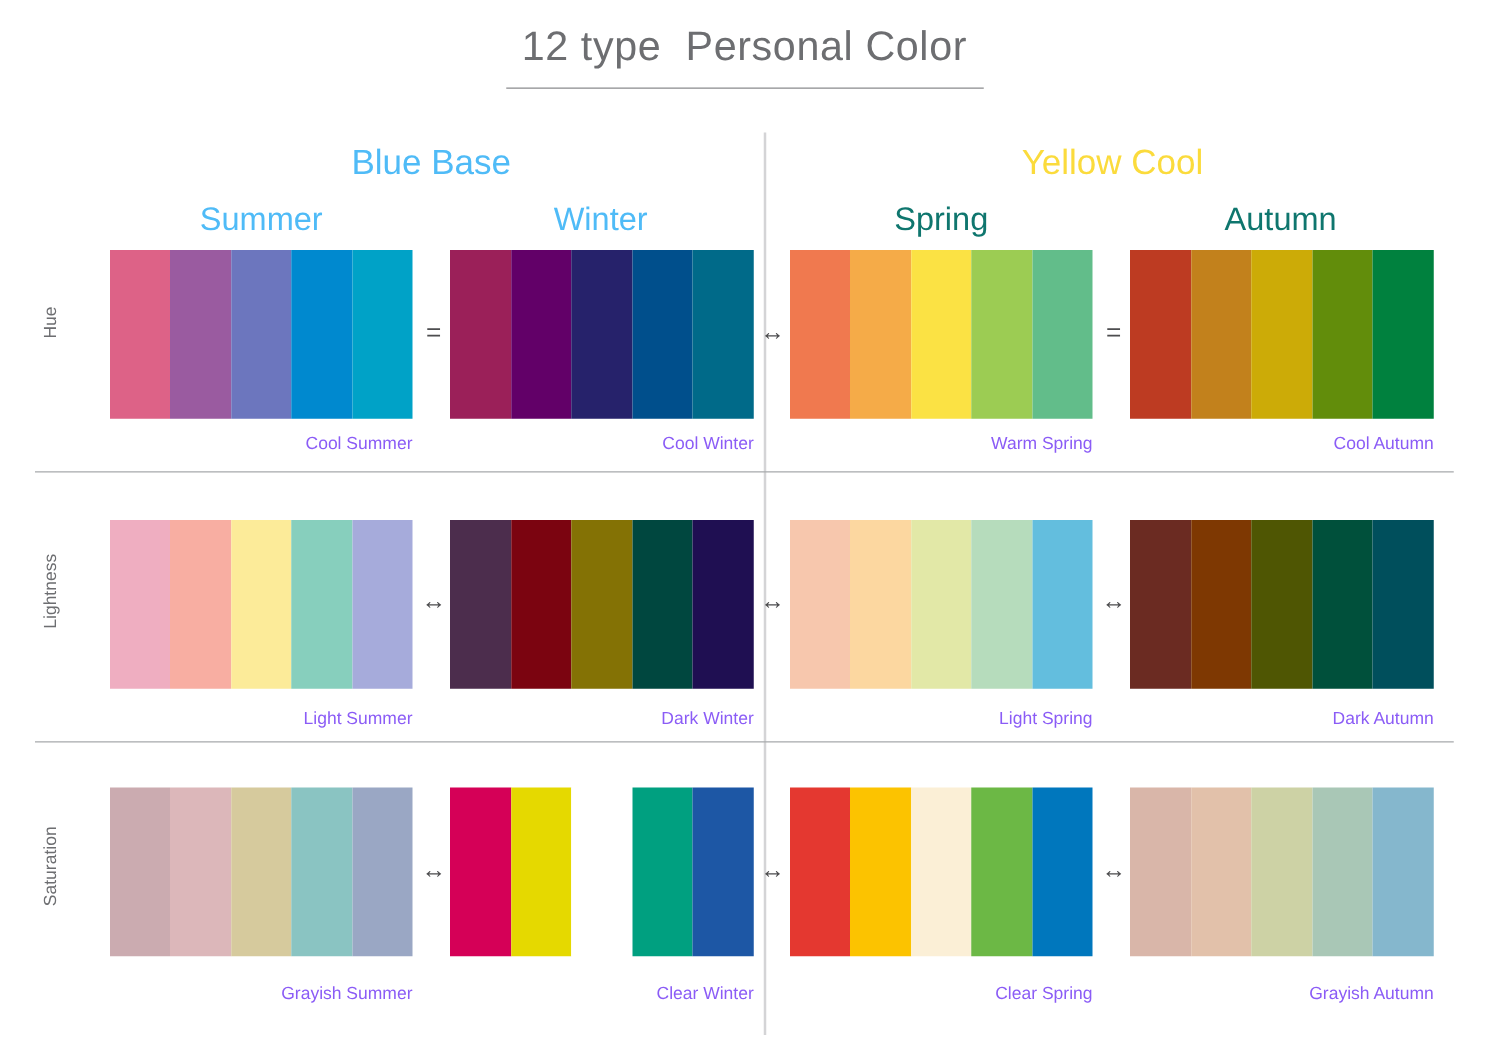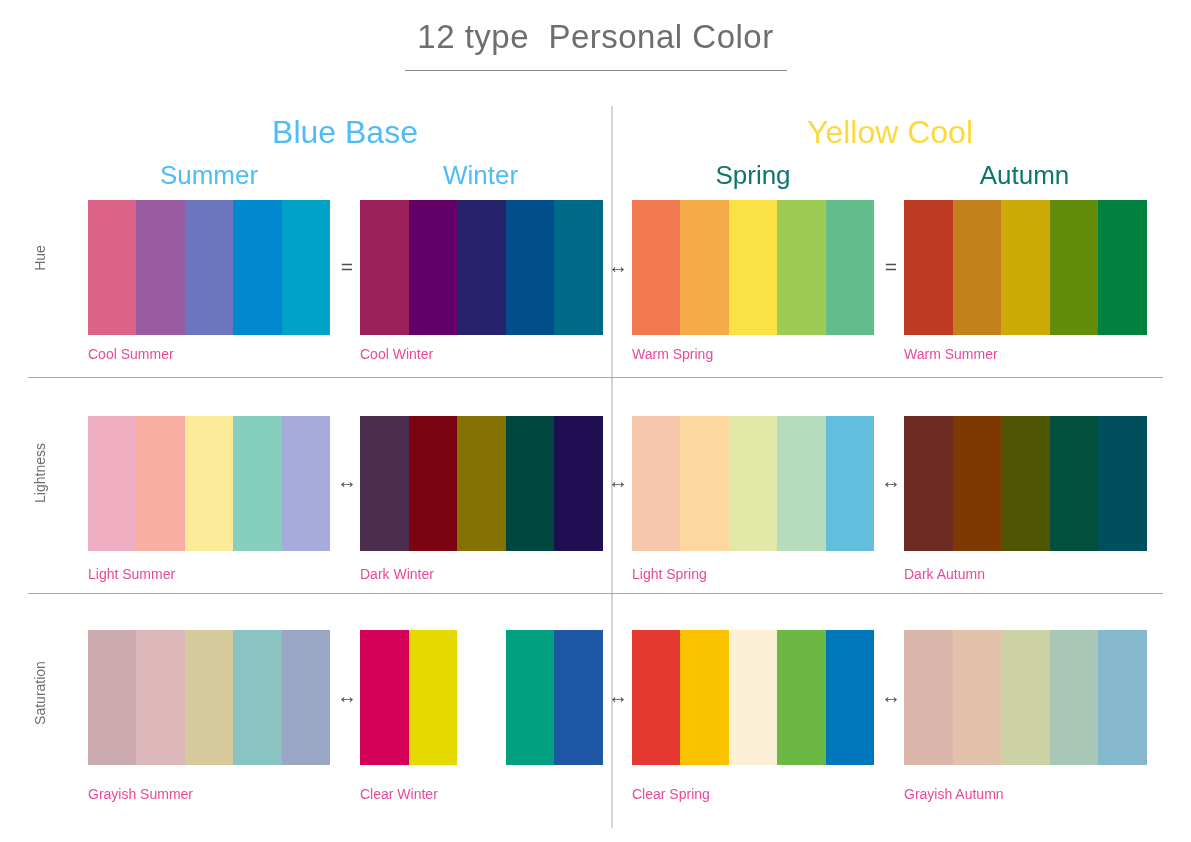--- a/index.html
+++ b/index.html
@@ -34,21 +34,21 @@
   .title-rule {
     width: 382px;
     height: 1px;
     background: #8a8b8d;
     margin: 14px auto 0 auto;
   }
 
   
   .base-header {
     position: absolute;
-    font-size: 32px;
+    font-size: 28px;
     font-weight: 400;
     text-align: center;
     white-space: nowrap;
   }
   .base-blue  { color: #4fbbf7; left: 170px; top: 114px; width: 350px; }
   .base-yellow{ color: #fbdb3c; left: 715px; top: 114px; width: 350px; }
 
   .season-header {
     position: absolute;
     font-size: 26px;
@@ -117,22 +117,22 @@
   .p-col-4 { left: 904px; width: 243px; }
 
   .p-row-1 { top: 200px; }
   .p-row-2 { top: 416px; }
   .p-row-3 { top: 630px; }
 
   
   .caption {
     position: absolute;
     font-size: 14px;
-    color: #ec4899;
-    text-align: left;
+    color: #8b5cf6;
+    text-align: right;
     white-space: nowrap;
   }
   .c-col-1 { left:  88px; width: 242px; }
   .c-col-2 { left: 360px; width: 243px; }
   .c-col-3 { left: 632px; width: 242px; }
   .c-col-4 { left: 904px; width: 243px; }
 
   .c-row-1 { top: 346px; }
   .c-row-2 { top: 566px; }
   .c-row-3 { top: 786px; }
@@ -210,21 +210,21 @@
     <div class="swatch" style="background: rgb(189, 59, 34);"></div>
     <div class="swatch" style="background: rgb(194, 129, 28);"></div>
     <div class="swatch" style="background: rgb(204, 171, 7);"></div>
     <div class="swatch" style="background: rgb(98, 141, 11);"></div>
     <div class="swatch" style="background: rgb(0, 129, 62);"></div>
   </div>
 
 <div class="caption c-col-1 c-row-1">Cool Summer</div>
 <div class="caption c-col-2 c-row-1">Cool Winter</div>
 <div class="caption c-col-3 c-row-1">Warm Spring</div>
-<div class="caption c-col-4 c-row-1">Warm Summer</div>
+<div class="caption c-col-4 c-row-1">Cool Autumn</div>
 
 <div class="connector conn-eq cn-a cn-row-1">=</div>
 <div class="connector cn-b cn-row-1">↔</div>
 <div class="connector conn-eq cn-c cn-row-1">=</div>
 
 <div class="palette p-col-1 p-row-2">
     <div class="swatch" style="background: rgb(239, 174, 193);"></div>
     <div class="swatch" style="background: rgb(248, 174, 162);"></div>
     <div class="swatch" style="background: rgb(252, 235, 153);"></div>
     <div class="swatch" style="background: rgb(135, 207, 189);"></div>

